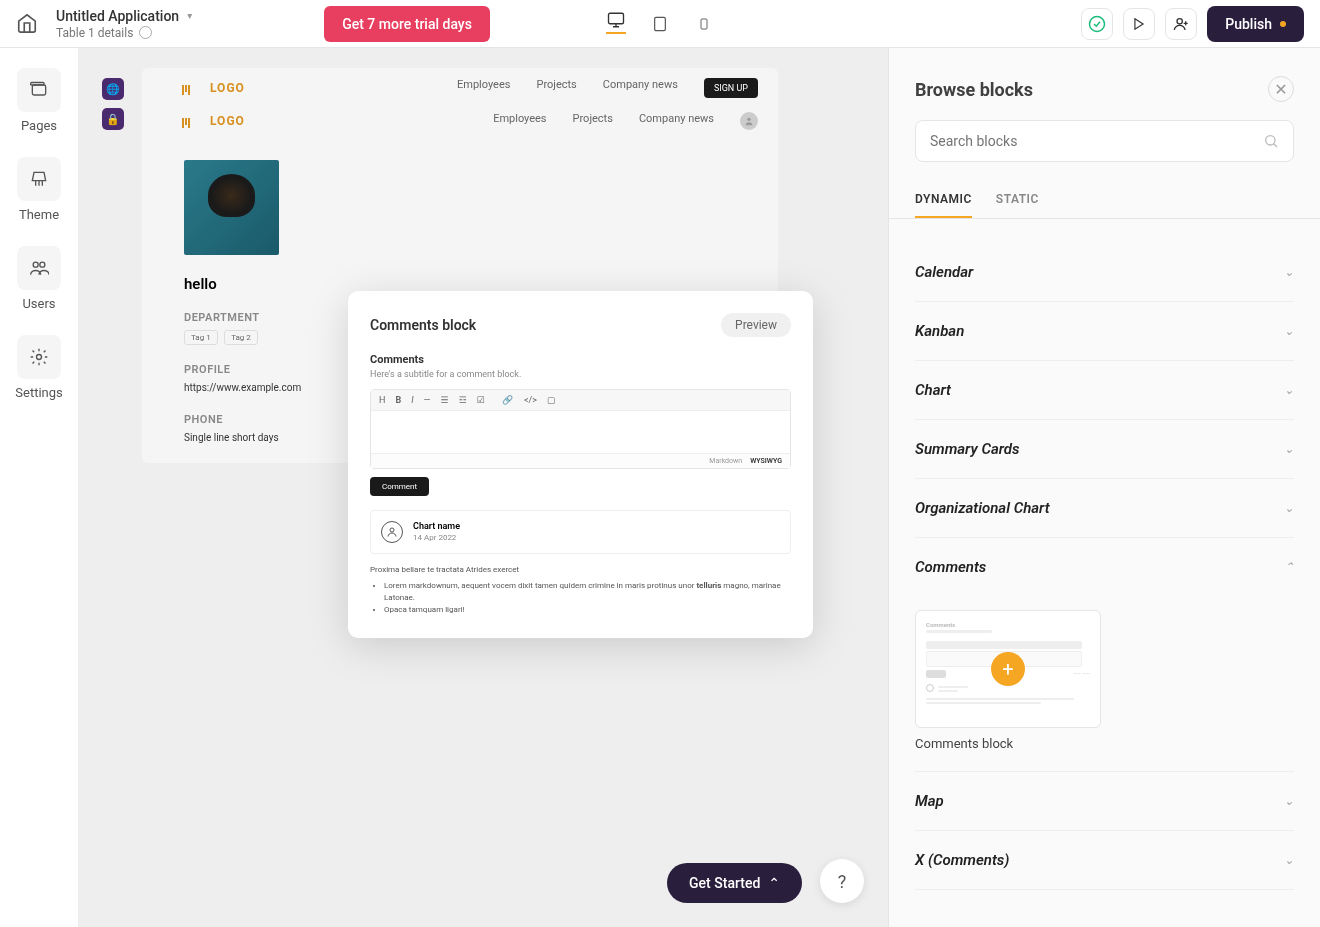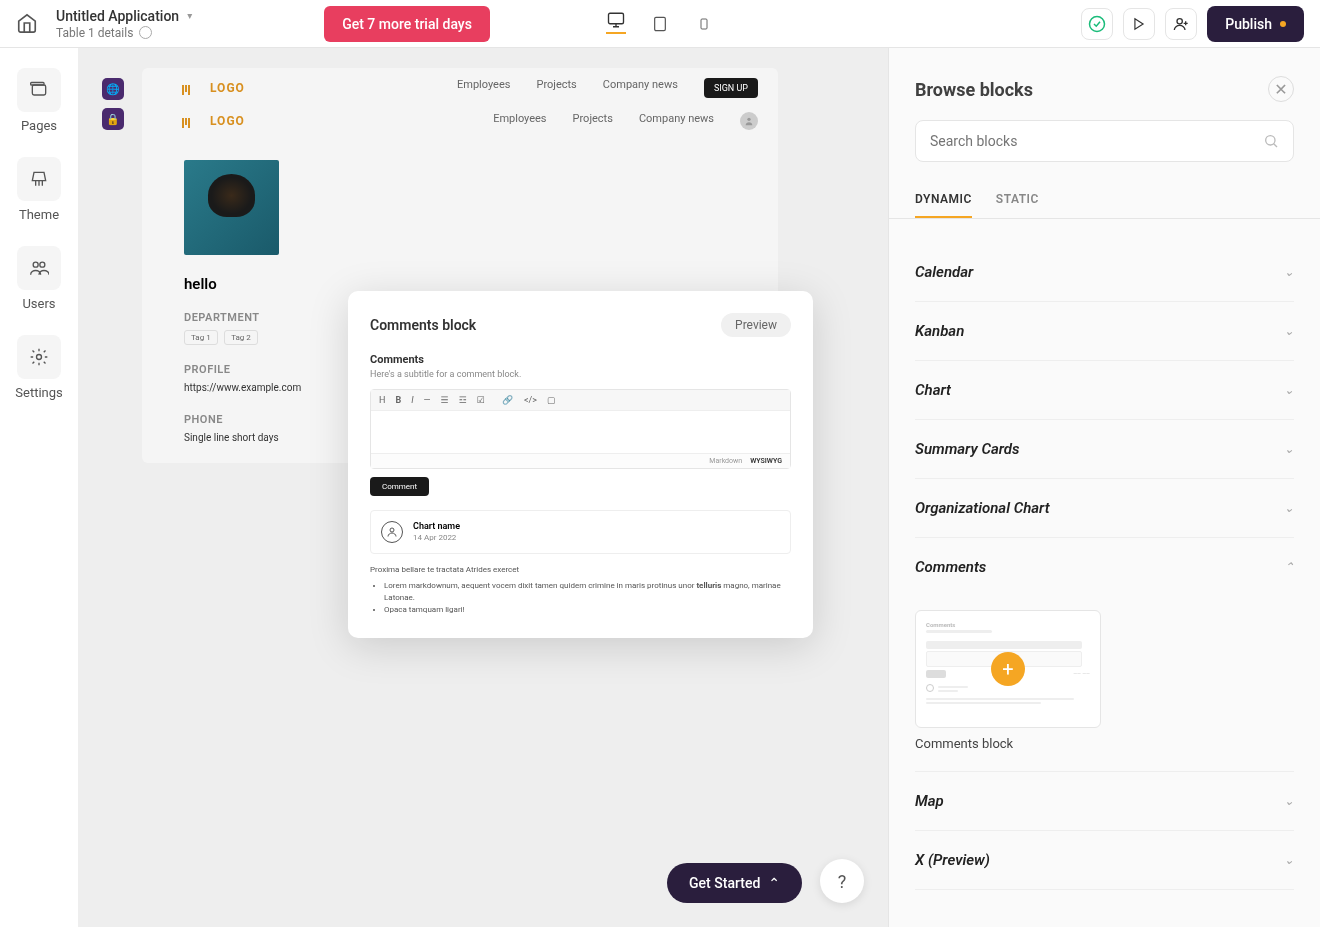--- a/index.html
+++ b/index.html
@@ -389,21 +389,21 @@
     <div class="mini-line" style="width:70%;height:2px"></div>
     <div class="block-card-add">+</div>
   </div>
   <div class="block-card-label">Comments block</div>
   <div style="height:20px"></div>
   <div class="block-category" style="border-top:1px solid #eee">
       <span class="category-name">Map</span>
       <span class="chevron">⌄</span>
     </div>
   <div class="block-category">
-      <span class="category-name">X (Preview)</span>
+      <span class="category-name">X (Comments)</span>
       <span class="chevron">⌄</span>
     </div>
 </div>
 
 <div class="get-started">
   <span>Get Started</span>
   <span>⌃</span>
 </div>
 <div class="help-btn">?</div>
 

